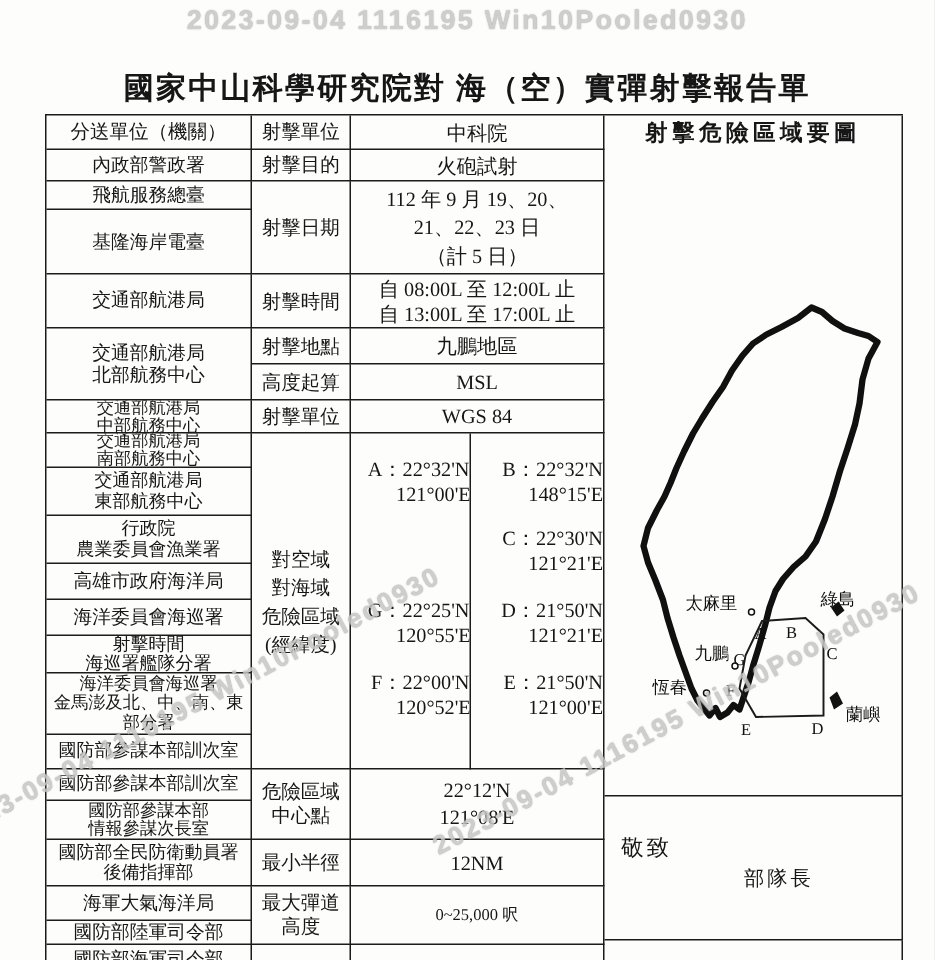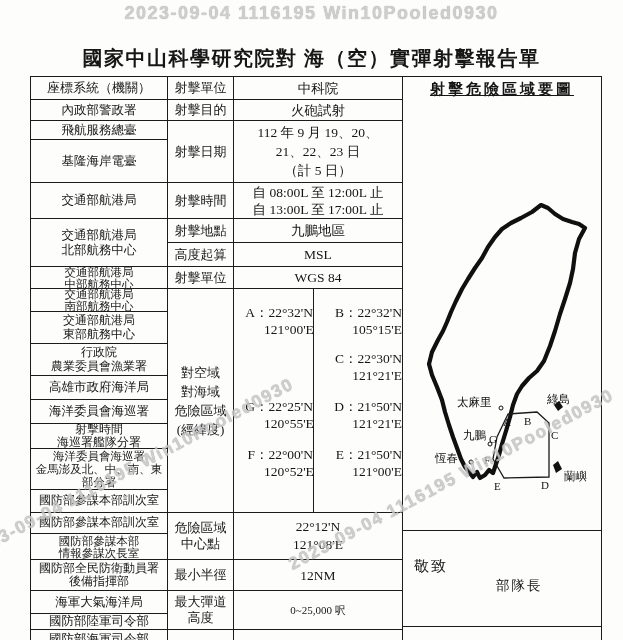--- a/index.html
+++ b/index.html
@@ -20,37 +20,37 @@
   .coord{position:absolute;left:0;width:100%;font-size:13.5px;line-height:16.5px;text-align:right;}
   .coord .l1{padding-left:6px;}
   .coord .l2{padding-left:30px;}
   .wm{position:absolute;white-space:nowrap;pointer-events:none;z-index:9;
       font-family:"Liberation Sans","DejaVu Sans",sans-serif;font-weight:bold;
       font-size:17.5px;letter-spacing:1.5px;color:#c6c6c6;text-shadow:0 0 1px #8f8f8f;opacity:.85;}
   .wm-top{left:0;top:3px;width:623px;text-align:center;font-size:18px;}
   .wm-d1{left:-35px;top:545px;transform:rotate(-28deg);transform-origin:0 0;}
   .wm-d2{left:285px;top:556px;transform:rotate(-28deg);transform-origin:0 0;}
   .maptitle{position:absolute;left:0;top:5px;width:100%;text-align:center;
-            font-size:15px;letter-spacing:3px;font-weight:bold;text-decoration:underline;}
+            font-size:15px;letter-spacing:3px;font-weight:bold;}
   svg text{font-family:"Liberation Serif","DejaVu Serif",serif;}
 </style>
 </head>
 <body>
 
 <div class="page">
 
   <div class="wm wm-top">2023-09-04 1116195 Win10Pooled0930</div>
   <div class="wm wm-d1">2023-09-04 1116195 Win10Pooled0930</div>
   <div class="wm wm-d2">2023-09-04 1116195 Win10Pooled0930</div>
 
   <div class="ttl">國家中山科學研究院對 海（空）實彈射擊報告單</div>
 
   <div class="tbl">
 
-    <div class="c lab" style="left:0;top:0;width:137px;height:23px">座標系統（機關）</div>
+    <div class="c lab" style="left:0;top:0;width:137px;height:23px">分送單位（機關）</div>
     <div class="c" style="left:0;top:23px;width:137px;height:21px">內政部警政署</div>
     <div class="c" style="left:0;top:63px;width:137px;height:43px">基隆海岸電臺</div>
     <div class="c" style="left:0;top:44px;width:137px;height:19px">飛航服務總臺</div>
     <div class="c" style="left:0;top:106px;width:137px;height:36px">交通部航港局</div>
     <div class="c" style="left:0;top:142px;width:137px;height:48px">交通部航港局
 北部航務中心</div>
     <div class="c s11" style="left:0;top:190px;width:137px;height:22px">交通部航港局
 中部航務中心</div>
     <div class="c s11" style="left:0;top:212px;width:137px;height:23px">交通部航港局
 南部航務中心</div>
@@ -103,21 +103,21 @@
     <div class="c val" style="left:203px;top:142px;width:169px;height:24px">九鵬地區</div>
     <div class="c val" style="left:203px;top:166px;width:169px;height:24px">MSL</div>
     <div class="c val" style="left:203px;top:190px;width:169px;height:22px">WGS 84</div>
 
     <div class="c" style="left:203px;top:212px;width:80px;height:224px;display:block">
       <div class="coord" style="top:16px"><div class="l1">A：22°32'N</div><div class="l2">121°00'E</div></div>
       <div class="coord" style="top:110px"><div class="l1">G：22°25'N</div><div class="l2">120°55'E</div></div>
       <div class="coord" style="top:158px"><div class="l1">F：22°00'N</div><div class="l2">120°52'E</div></div>
     </div>
     <div class="c" style="left:283px;top:212px;width:89px;height:224px;display:block">
-      <div class="coord" style="top:16px"><div class="l1">B：22°32'N</div><div class="l2">105°15'E</div></div>
+      <div class="coord" style="top:16px"><div class="l1">B：22°32'N</div><div class="l2">148°15'E</div></div>
       <div class="coord" style="top:62px"><div class="l1">C：22°30'N</div><div class="l2">121°21'E</div></div>
       <div class="coord" style="top:110px"><div class="l1">D：21°50'N</div><div class="l2">121°21'E</div></div>
       <div class="coord" style="top:158px"><div class="l1">E：21°50'N</div><div class="l2">121°00'E</div></div>
     </div>
 
     <div class="c val" style="left:203px;top:436px;width:169px;height:47px;line-height:18px">22°12'N
 121°08'E</div>
     <div class="c val" style="left:203px;top:483px;width:169px;height:31px">12NM</div>
     <div class="c val" style="left:203px;top:514px;width:169px;height:39px;font-size:11px">0~25,000 呎</div>
     <div class="c" style="left:203px;top:553px;width:169px;height:22px"></div>

